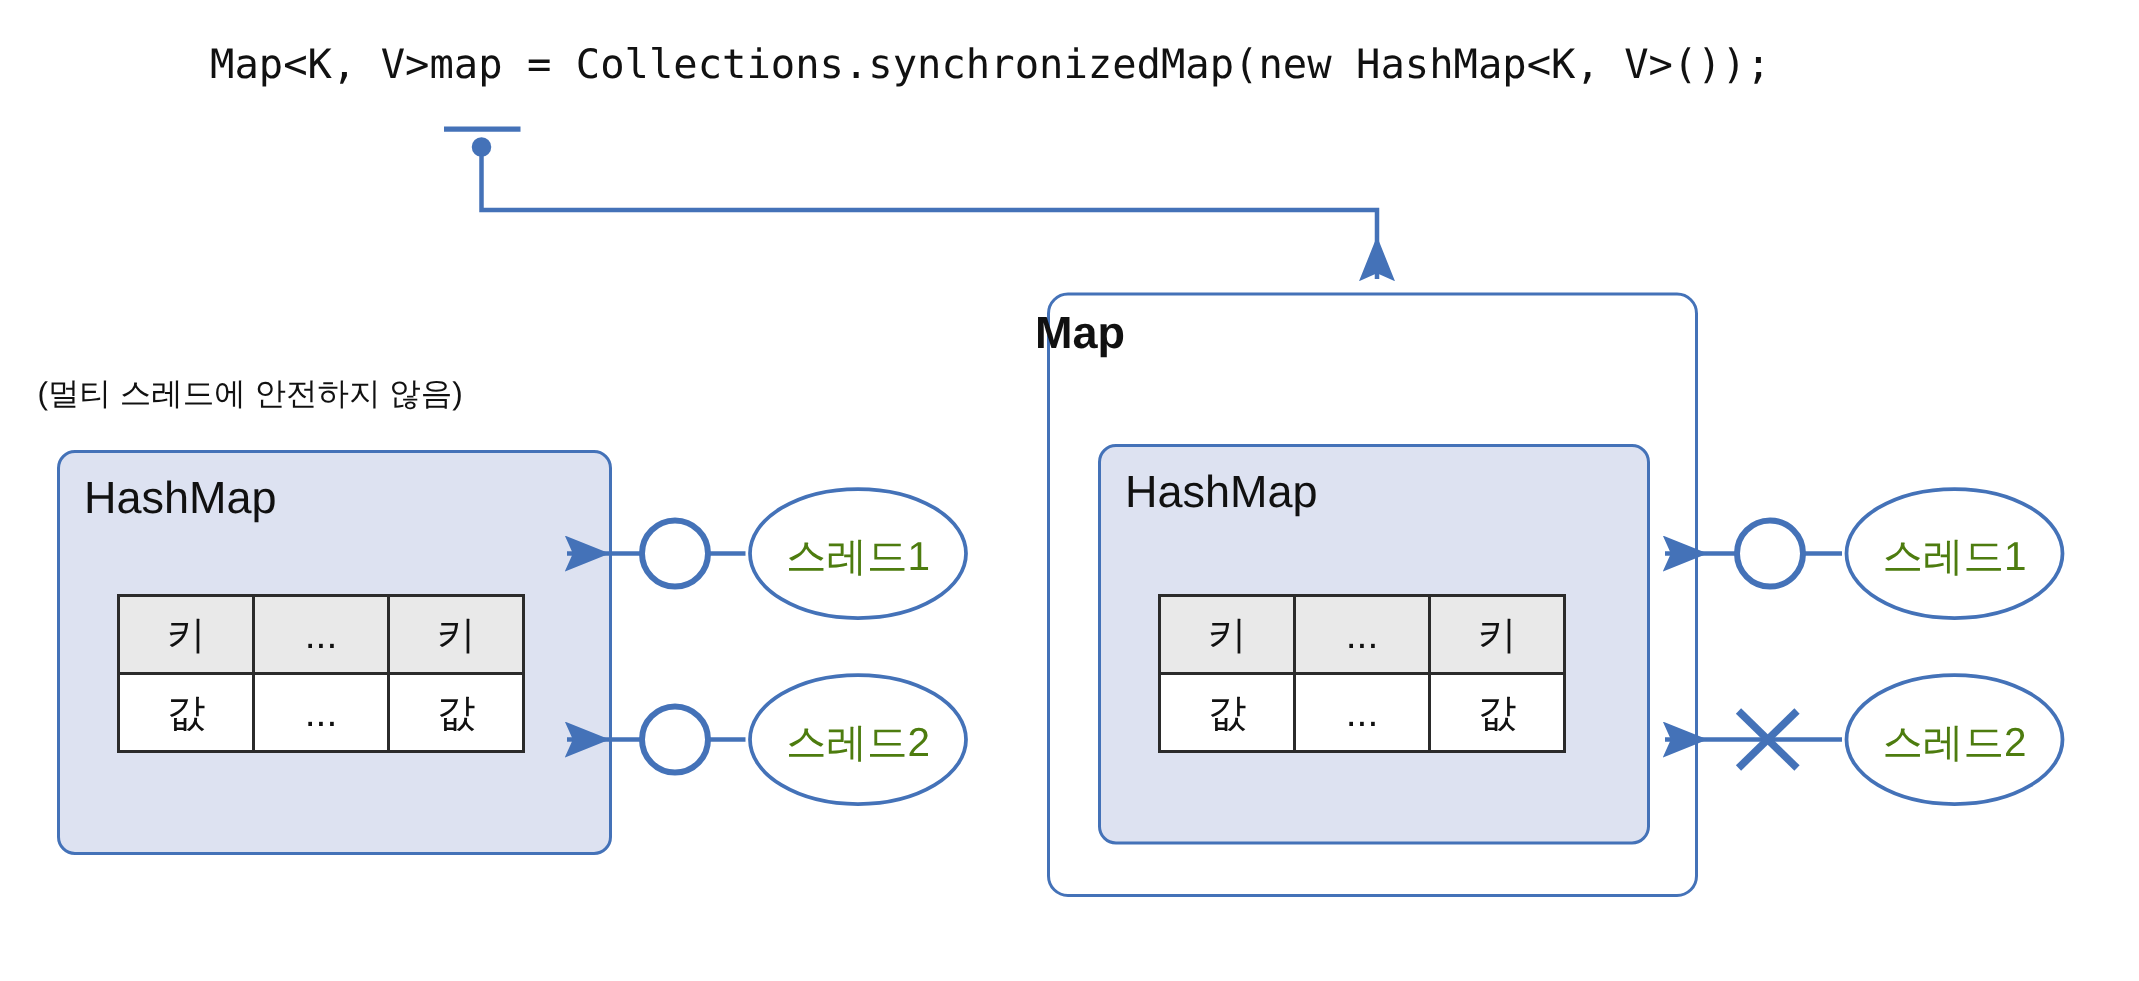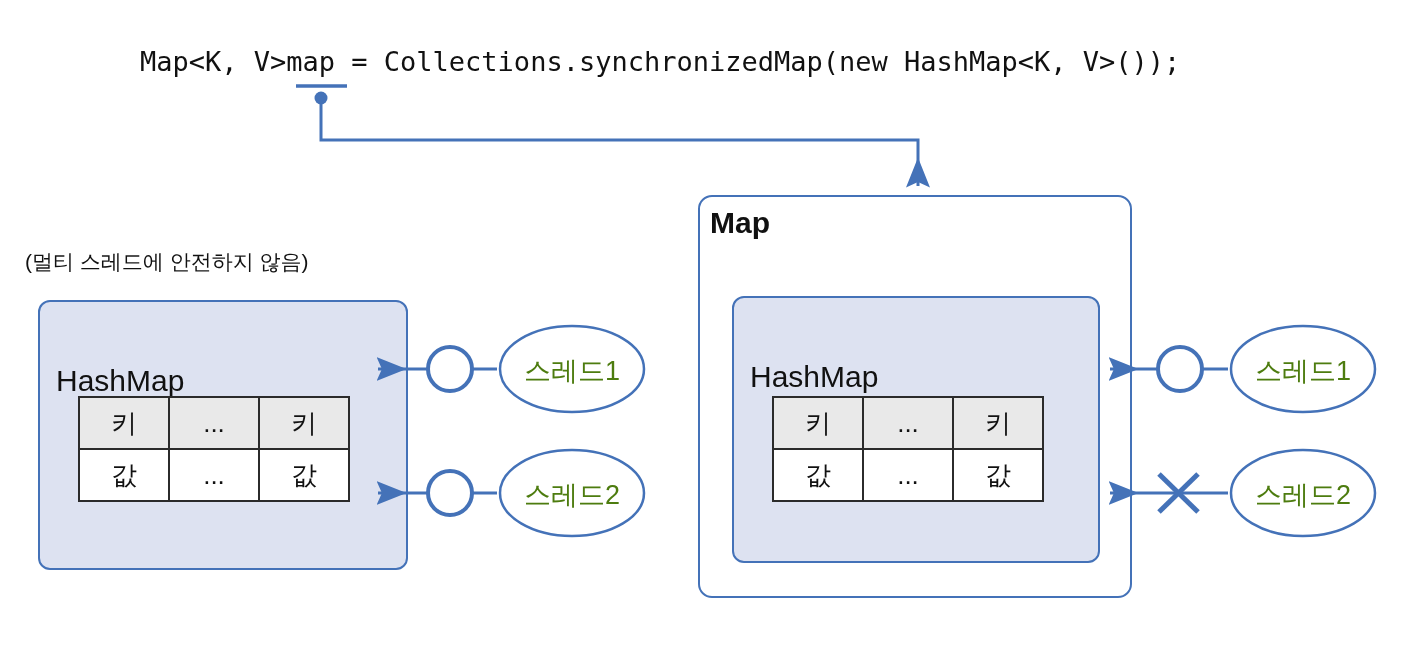--- a/index.html
+++ b/index.html
@@ -11,21 +11,21 @@
     position: relative;
     width: 1426px;
     height: 654px;
     background: #ffffff;
     overflow: hidden;
     font-family: "Liberation Sans", sans-serif;
   }
   .code-line {
     position: absolute;
     left: 140px;
-    top: 46px;
+    top: 28px;
     font-family: "DejaVu Sans Mono", monospace;
     font-size: 27px;
     letter-spacing: 0px;
     color: #111111;
     white-space: pre;
   }
   .svg-layer {
     position: absolute;
     left: 0;
     top: 0;
@@ -46,21 +46,20 @@
     background: #dde2f1;
     border: 2px solid #4472b8;
     border-radius: 12px;
     box-sizing: border-box;
   }
   .hashmap-title {
     position: absolute;
     font-size: 30px;
     color: #111111;
     white-space: nowrap;
-    margin-top: 48px;
   }
   .kv-table {
     position: absolute;
     border-collapse: collapse;
     background: #ffffff;
   }
   .kv-table td {
     border: 2px solid #2b2b2b;
     width: 88px;
     height: 50px;
@@ -82,21 +81,21 @@
     top: 195px;
     width: 434px;
     height: 403px;
     background: #ffffff;
     border: 2px solid #4472b8;
     border-radius: 14px;
     box-sizing: border-box;
   }
   .map-title {
     position: absolute;
-    left: 710px;
+    left: 690px;
     top: 206px;
     font-size: 30px;
     font-weight: bold;
     color: #111111;
     white-space: nowrap;
   }
   .safe-label {
     position: absolute;
     left: 760px;
     top: 246px;

